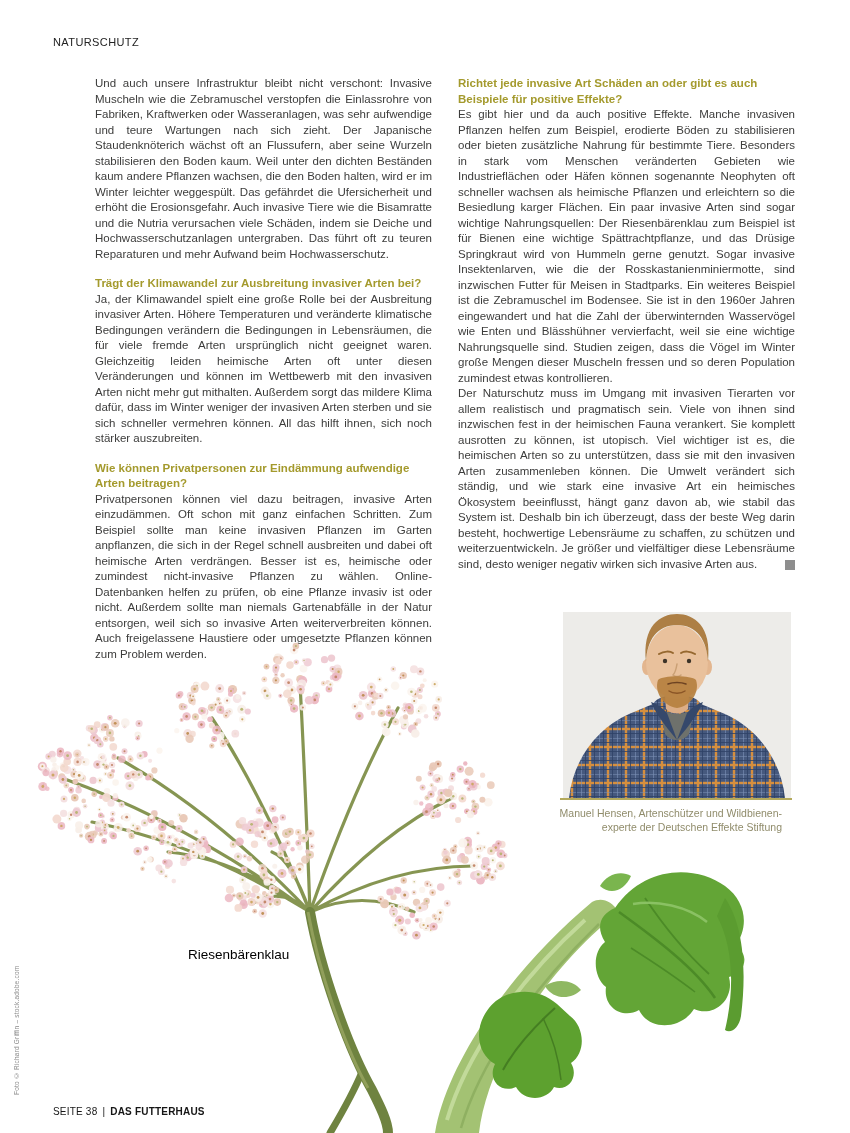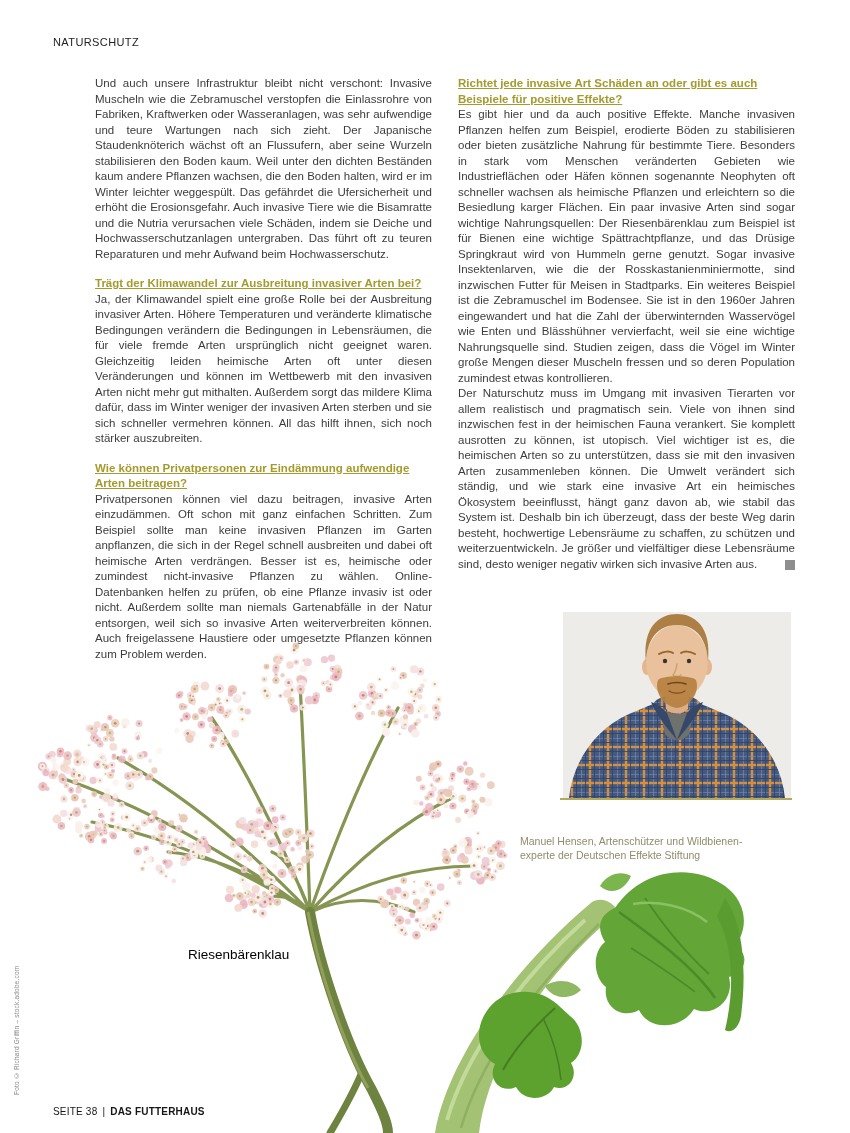--- a/index.html
+++ b/index.html
@@ -14,34 +14,34 @@
     left:53px;top:36px;font-size:11px;letter-spacing:.4px;color:#232323;
   }
   
   .col{width:337px;top:76px;font-size:11.5px;line-height:15.5px;text-align:justify;
        hyphens:auto;-webkit-hyphens:auto;}
   .col-left{left:95px;}
   .col-right{left:458px;}
   .col p{margin:0 0 0 0;}
   .col h3{
     margin:14px 0 0 0;font-size:11.5px;line-height:15.5px;color:#a49a2d;
-    font-weight:700;text-align:left;text-decoration:underline;
+    font-weight:700;text-align:left;
   }
   .col h3:first-child{margin-top:0;}
   .lastpara{position:relative;}
   .endmark{
     position:absolute;right:0;bottom:2px;width:10px;height:10px;background:#8e8e8e;
   }
   
   .portrait{left:563px;top:612px;width:228px;height:186px;background:#edece9;z-index:2;}
   .portrait svg{display:block;}
   .portrait-rule{left:560px;top:798px;width:232px;height:1.5px;background:#b3a95c;z-index:2;}
   .caption{
-    left:520px;top:806px;width:262px;text-align:left;color:#908c6b;
-    font-size:10.5px;line-height:14px;z-index:3;margin-top:28px;
+    left:520px;top:806px;width:262px;text-align:right;color:#908c6b;
+    font-size:10.5px;line-height:14px;z-index:3;
   }
   .caption span{display:block;}
   
   .plant-label{
     left:188px;top:947px;font-size:13.5px;color:#000000;z-index:3;
   }
   
   .hogweed{left:0;top:628px;z-index:1;}
   .leafplant{left:395px;top:858px;z-index:1;}
   

